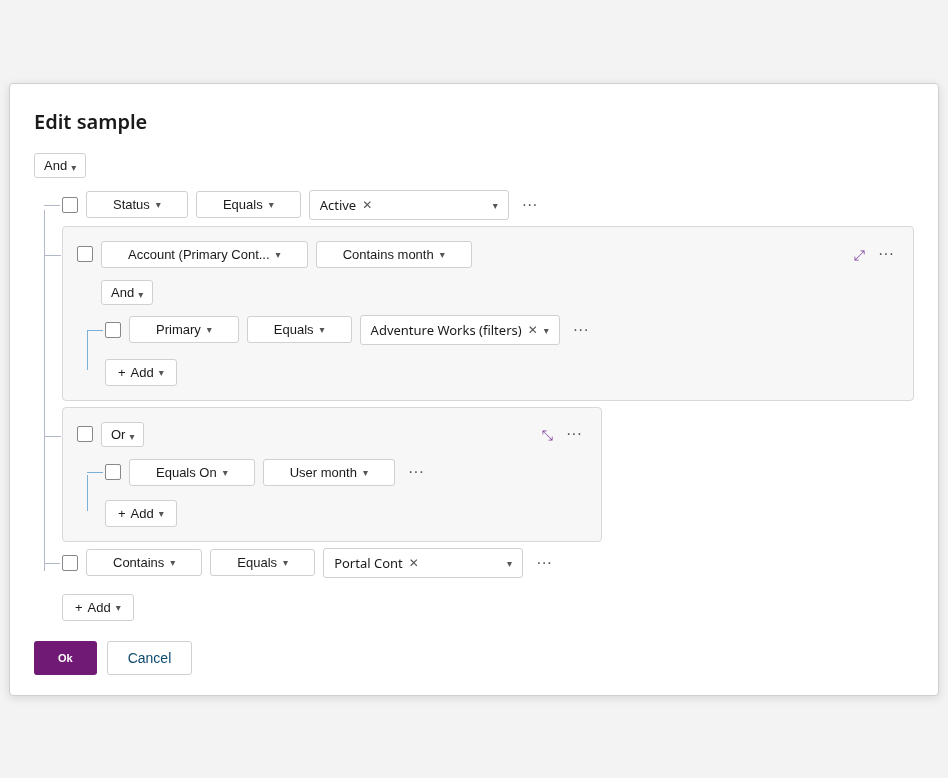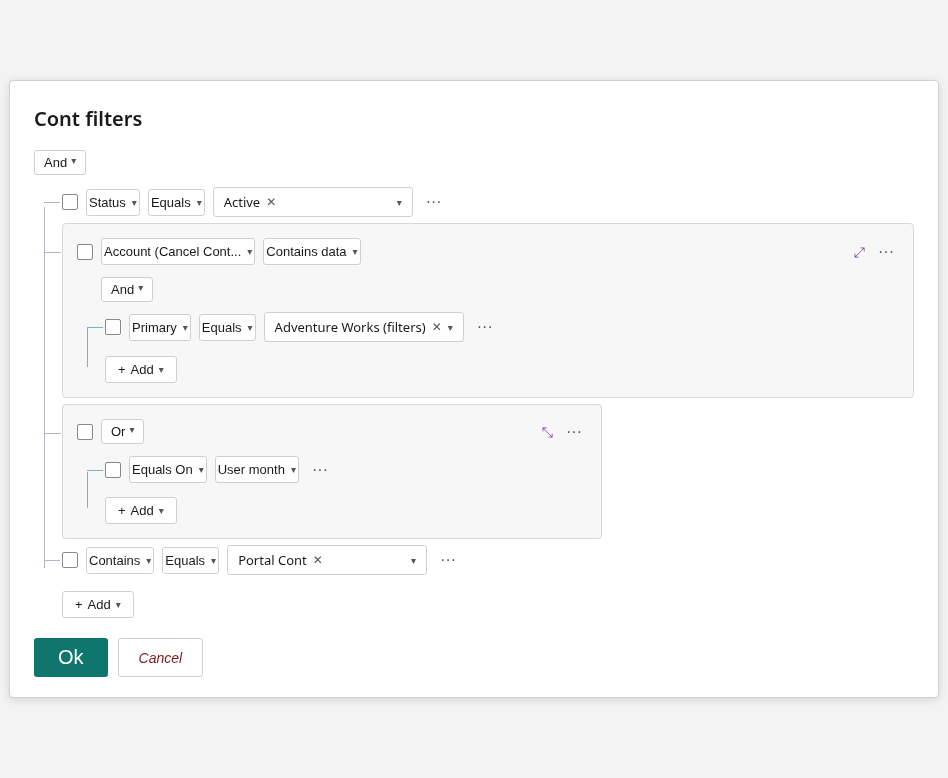--- a/index.html
+++ b/index.html
@@ -27,21 +27,21 @@
       margin-bottom: 18px;
     }
     
     .btn-dropdown {
       display: inline-flex;
       align-items: center;
       gap: 6px;
       border: 1px solid #d0d0d0;
       background: #fff;
       border-radius: 3px;
-      padding: 5px 2px;
+      padding: 5px 26px;
       cursor: pointer;
       font-size: 13px;
       color: #1a1a1a;
       white-space: nowrap;
     }
     .chevron-icon { font-size: 10px; color: #555; }
     .dots-btn {
       background: none;
       border: none;
       cursor: pointer;
@@ -55,33 +55,34 @@
       height: 16px;
       border: 1.5px solid #888;
       border-radius: 2px;
       background: #fff;
       flex-shrink: 0;
       cursor: pointer;
     }
     
     .tag {
       display: inline-flex;
+      align-items: center;
       gap: 4px;
       font-size: 13px;
     }
     .tag-close {
       cursor: pointer;
       color: #555;
       font-size: 12px;
       margin-left: 2px;
     }
     
     .logic-btn {
       display: inline-flex;
-      align-items: flex-start;
+      align-items: flex-end;
       gap: 4px;
       border: 1px solid #d0d0d0;
       background: #fff;
       border-radius: 3px;
       padding: 4px 9px;
       cursor: pointer;
       font-size: 13px;
       color: #1a1a1a;
     }
     
@@ -191,48 +192,47 @@
     }
     .value-dropdown .tag { flex: 1; }
     .value-dropdown .chevron-icon { margin-left: auto; }
     
     .modal-footer {
       display: flex;
       gap: 10px;
       margin-top: 20px;
     }
     .btn-ok {
-      background: #0f766e;
+      background: #701a75;
       color: #fff;
       border: none;
       border-radius: 3px;
       padding: 8px 24px;
-      font-size: 20px;
-      cursor: pointer;
-      font-weight: 400;
+      font-size: 11px;
+      cursor: pointer;
+      font-weight: 700;
     }
     .btn-cancel {
       background: #fff;
-      color: #7f1d1d;
+      color: #0c4a6e;
       border: 1px solid #d0d0d0;
       border-radius: 3px;
       padding: 8px 20px;
       font-size: 14px;
       cursor: pointer;
-      font-style: italic;
     }
     .top-and-row {
       margin-bottom: 12px;
     }
   </style>
 </head>
 <body>
 
 <div class="modal">
-  <div class="modal-title">Cont filters</div>
+  <div class="modal-title">Edit sample</div>
 
   <div class="top-and-row">
     <button class="logic-btn">
       <span>And</span>
       <span class="chevron-icon">▾</span>
     </button>
   </div>
 
   <div class="top-rows">
     <div class="top-connector-v"></div>
@@ -258,25 +258,25 @@
       </div>
       <button class="dots-btn">···</button>
     </div>
 
     
     <div class="group-box">
       <div class="h-connector"></div>
       <div class="group-header">
         <div class="checkbox"></div>
         <button class="btn-dropdown">
-          <span>Account (Cancel Cont...</span>
+          <span>Account (Primary Cont...</span>
           <span class="chevron-icon">▾</span>
         </button>
         <button class="btn-dropdown">
-          <span>Contains data</span>
+          <span>Contains month</span>
           <span class="chevron-icon">▾</span>
         </button>
         <span class="collapse-icon">⤢</span>
         <button class="dots-btn">···</button>
       </div>
 
       <div style="display:flex;align-items:center;gap:6px;margin-bottom:10px;margin-left:24px;">
         <button class="logic-btn">
           <span>And</span>
           <span class="chevron-icon">▾</span>

